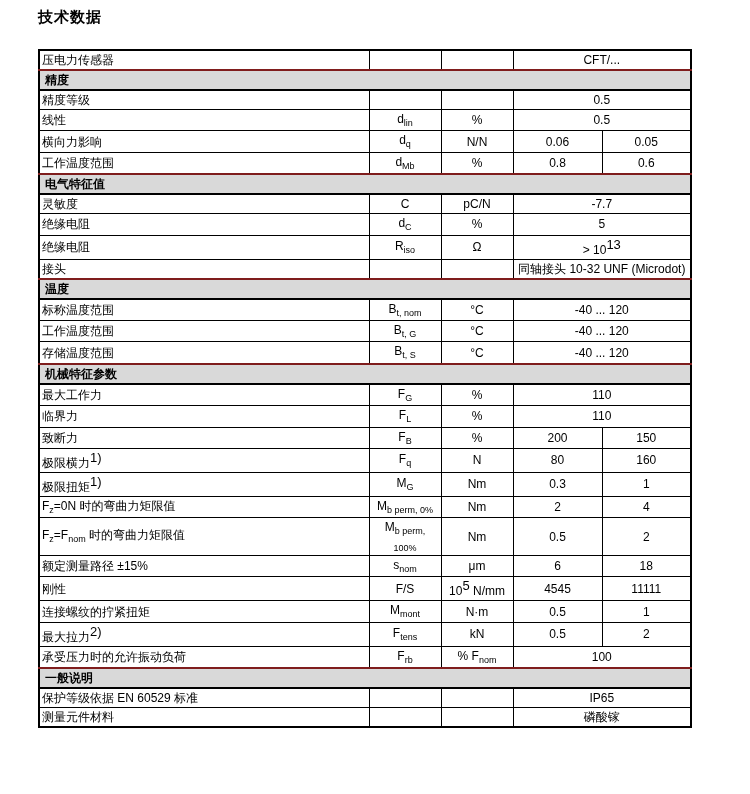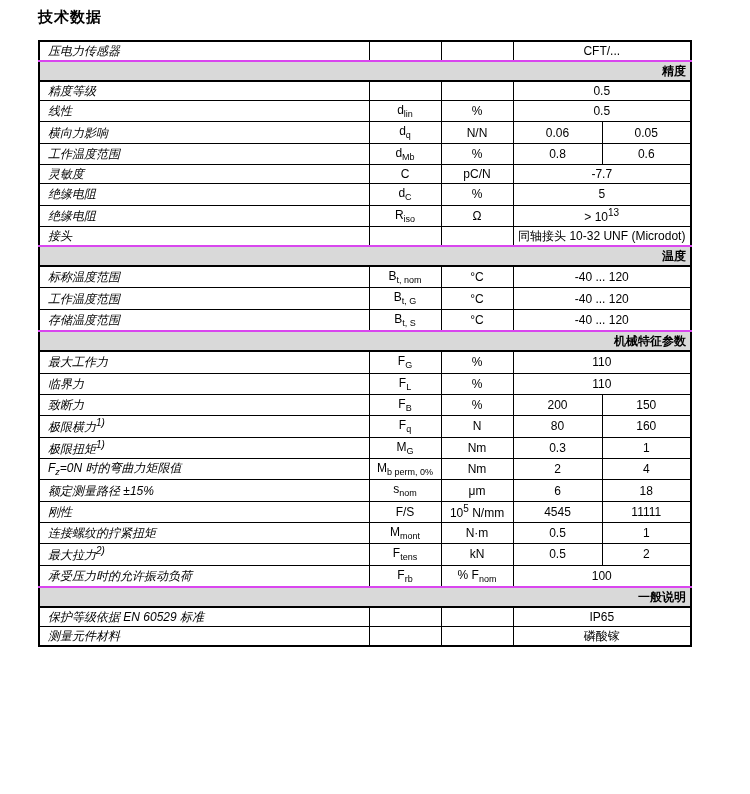--- a/index.html
+++ b/index.html
@@ -14,57 +14,56 @@
   .page {
     box-sizing: border-box;
     width: 750px;
     height: 794px;
     padding: 8px 60px 0 38px;
     overflow: hidden;
   }
   .title {
     font-size: 15px;
     font-weight: bold;
-    margin: 0 0 13px 0;
+    margin: 0 0 22px 0;
     letter-spacing: 1px;
   }
   table.spec {
     border-collapse: collapse;
     table-layout: fixed;
     width: 652px;
     border: 2px solid #000;
   }
   table.spec td {
     border: 1px solid #000;
     font-size: 12px;
     line-height: 14px;
     padding: 2px 4px;
     text-align: center;
     vertical-align: middle;
     overflow: hidden;
   }
   table.spec td.param {
     text-align: left;
-    padding-left: 8px;
-    font-style: italic;
+    padding-left: 2px;
   }
   tr.section-row td {
     background: #d9d9d9;
     font-weight: bold;
-    text-align: right;
+    text-align: left;
     padding-left: 5px;
-    border-top: 2px solid #d946ef;
+    border-top: 2px solid #7f1d1d;
     border-bottom: 2px solid #000;
   }
   table.spec sub {
     font-size: 9px;
     line-height: 1;
   }
   table.spec sup {
-    font-size: 10px;
+    font-size: 13px;
     line-height: 1;
   }
 </style>
 </head>
 <body>
 
 <div class="page">
 
   <h1 class="title">技术数据</h1>
 
@@ -105,20 +104,23 @@
           <td>0.06</td>
           <td>0.05</td>
         </tr>
         <tr>
           <td class="param">工作温度范围</td>
           <td>d<sub>Mb</sub></td>
           <td>%</td>
           <td>0.8</td>
           <td>0.6</td>
         </tr>
+        <tr class="section-row">
+          <td colspan="5">电气特征值</td>
+        </tr>
         <tr>
           <td class="param">灵敏度</td>
           <td>C</td>
           <td>pC/N</td>
           <td colspan="2">-7.7</td>
         </tr>
         <tr>
           <td class="param">绝缘电阻</td>
           <td>d<sub>C</sub></td>
           <td>%</td>
@@ -194,20 +196,27 @@
           <td>1</td>
         </tr>
         <tr>
           <td class="param">F<sub>z</sub>=0N 时的弯曲力矩限值</td>
           <td>M<sub>b perm, 0%</sub></td>
           <td>Nm</td>
           <td>2</td>
           <td>4</td>
         </tr>
         <tr>
+          <td class="param">F<sub>z</sub>=F<sub>nom</sub> 时的弯曲力矩限值</td>
+          <td>M<sub>b perm, 100%</sub></td>
+          <td>Nm</td>
+          <td>0.5</td>
+          <td>2</td>
+        </tr>
+        <tr>
           <td class="param">额定测量路径 ±15%</td>
           <td>s<sub>nom</sub></td>
           <td>μm</td>
           <td>6</td>
           <td>18</td>
         </tr>
         <tr>
           <td class="param">刚性</td>
           <td>F/S</td>
           <td>10<sup>5</sup> N/mm</td>

